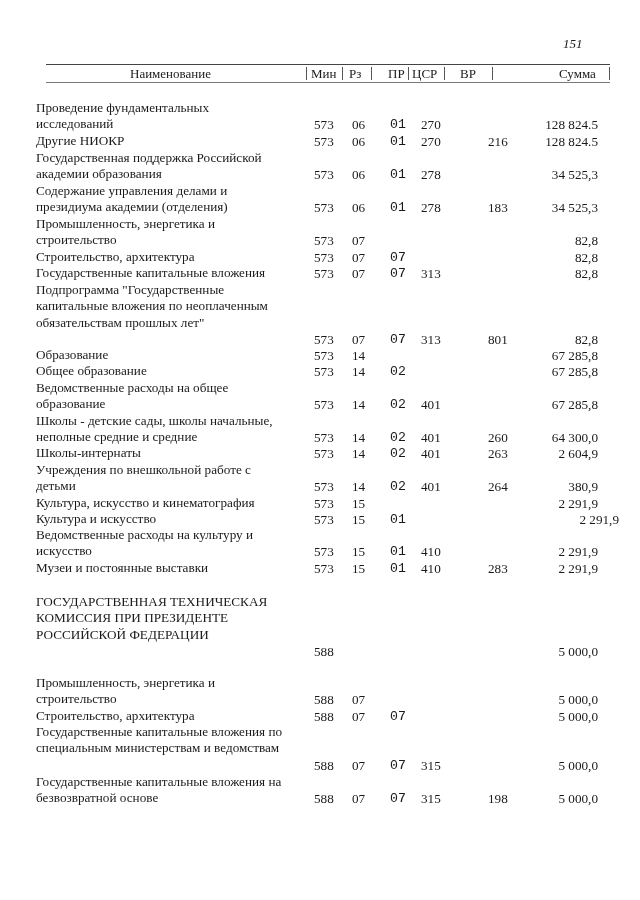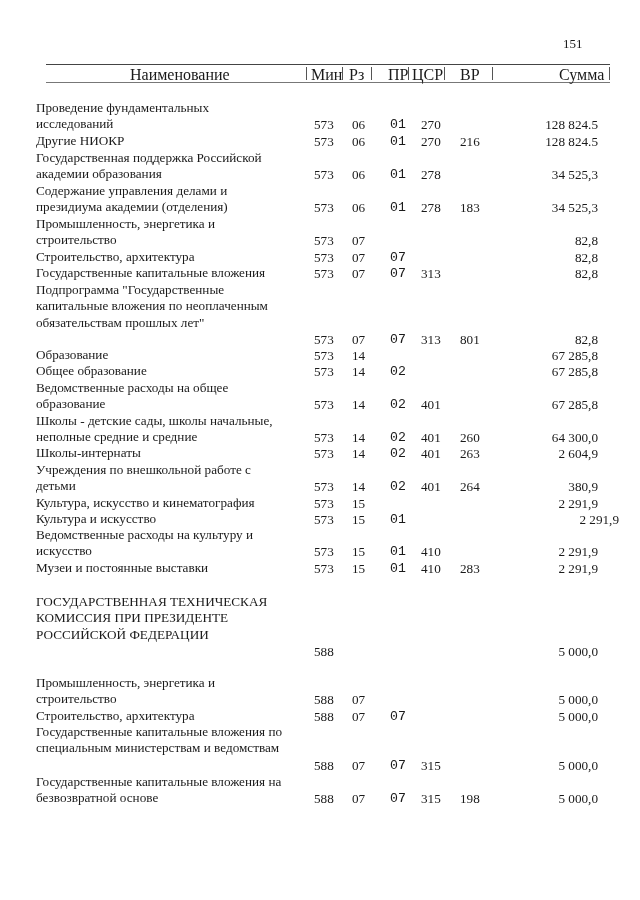--- a/index.html
+++ b/index.html
@@ -1,35 +1,35 @@
 <!DOCTYPE html>
 <html><head>
 <meta charset="utf-8">
 <style>
   html, body { margin: 0; padding: 0; background: #ffffff; }
   body {
     width: 640px; height: 900px; position: relative; overflow: hidden;
     font-family: "Liberation Serif", "DejaVu Serif", serif;
     color: #1a1a1a; font-size: 13.2px;
   }
-  .page-num { position: absolute; left: 563px; top: 36px; font-size: 13px; }
+  .page-num { position: absolute; left: 563px; top: 36px; font-size: 13px; font-style: italic; }
   .hdr {
     position: absolute; left: 46px; top: 64px; width: 564px; height: 17px;
     border-top: 1px solid #444; border-bottom: 1px solid #777;
   }
-  .hdr span { position: absolute; top: 1px; font-size: 16px; white-space: nowrap; }
+  .hdr span { position: absolute; top: 1px; font-size: 13px; white-space: nowrap; }
   .hdr .vl { position: absolute; top: 2px; height: 13px; border-left: 1px solid #555; }
   .row { position: absolute; left: 0; width: 640px; }
   .row .name { position: absolute; left: 36px; width: 250px; line-height: 16.3px; }
   .row .c { position: absolute; bottom: 0; line-height: 16.3px; white-space: nowrap; }
   .row .min { left: 314px; }
   .row .rz { left: 352px; }
   .row .pr { left: 390px; font-family: Liberation Mono, monospace; }
   .row .csr { left: 421px; }
-  .row .vr { left: 460px; }
+  .row .vr { left: 488px; }
   .row .sum { right: 42px; text-align: right; }
 </style>
 </head>
 <body>
 
 <div class="page-num">151</div>
 
 <div class="hdr">
   <span style="left:84px">Наименование</span>
   <div class="vl" style="left:260px"></div>

